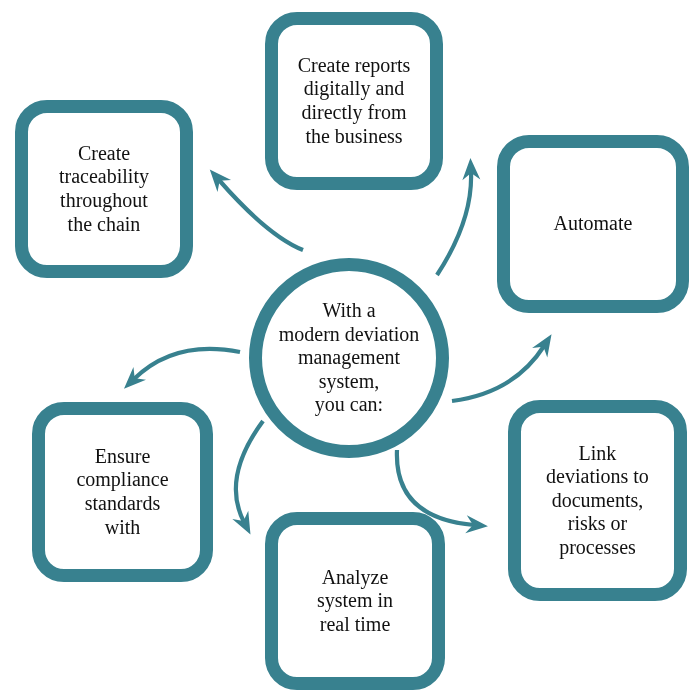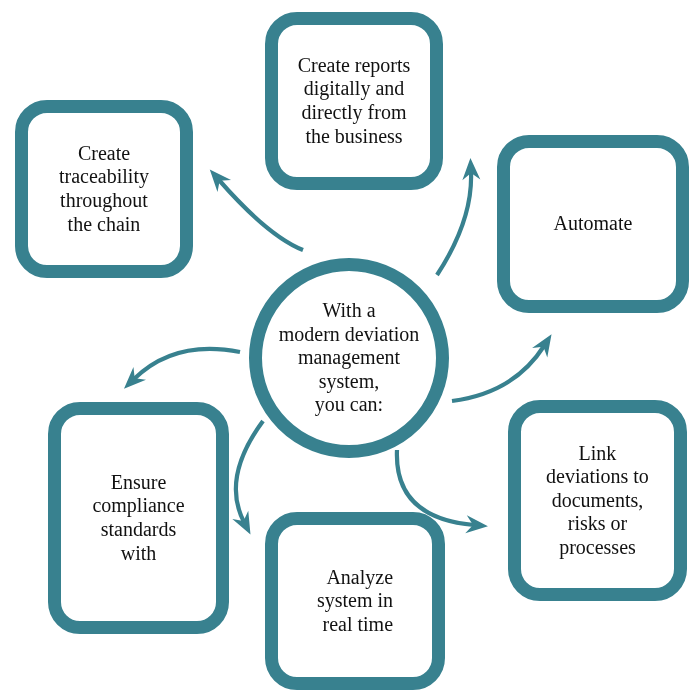--- a/index.html
+++ b/index.html
@@ -33,22 +33,22 @@
   }
   .box { border-radius: 32px; }
   .circle { border-radius: 50%; }
   .label span { display: block; white-space: nowrap; font-family: Liberation Serif, serif; }
 
   
   #node-center        { left: 249px; top: 258px; width: 200px; height: 200px; }
   #node-reports       { left: 265px; top:  12px; width: 178px; height: 178px; }
   #node-automate      { left: 497px; top: 135px; width: 192px; height: 178px; align-items: center; }
   #node-link          { left: 508px; top: 400px; width: 179px; height: 201px; }
-  #node-analyze       { left: 265px; top: 512px; width: 180px; height: 178px; text-align: right; }
-  #node-ensure        { left:  32px; top: 402px; width: 181px; height: 232px; margin-left: 16px; }
+  #node-analyze       { left: 265px; top: 512px; width: 180px; height: 178px; }
+  #node-ensure        { left:  32px; top: 402px; width: 181px; height: 180px; }
   #node-traceability  { left:  15px; top: 100px; width: 178px; height: 178px; }
 
   .arrow {
     fill: none;
     stroke: #38818F;
     stroke-width: 4.2;
     stroke-linecap: butt;
   }
 </style>
 </head>

